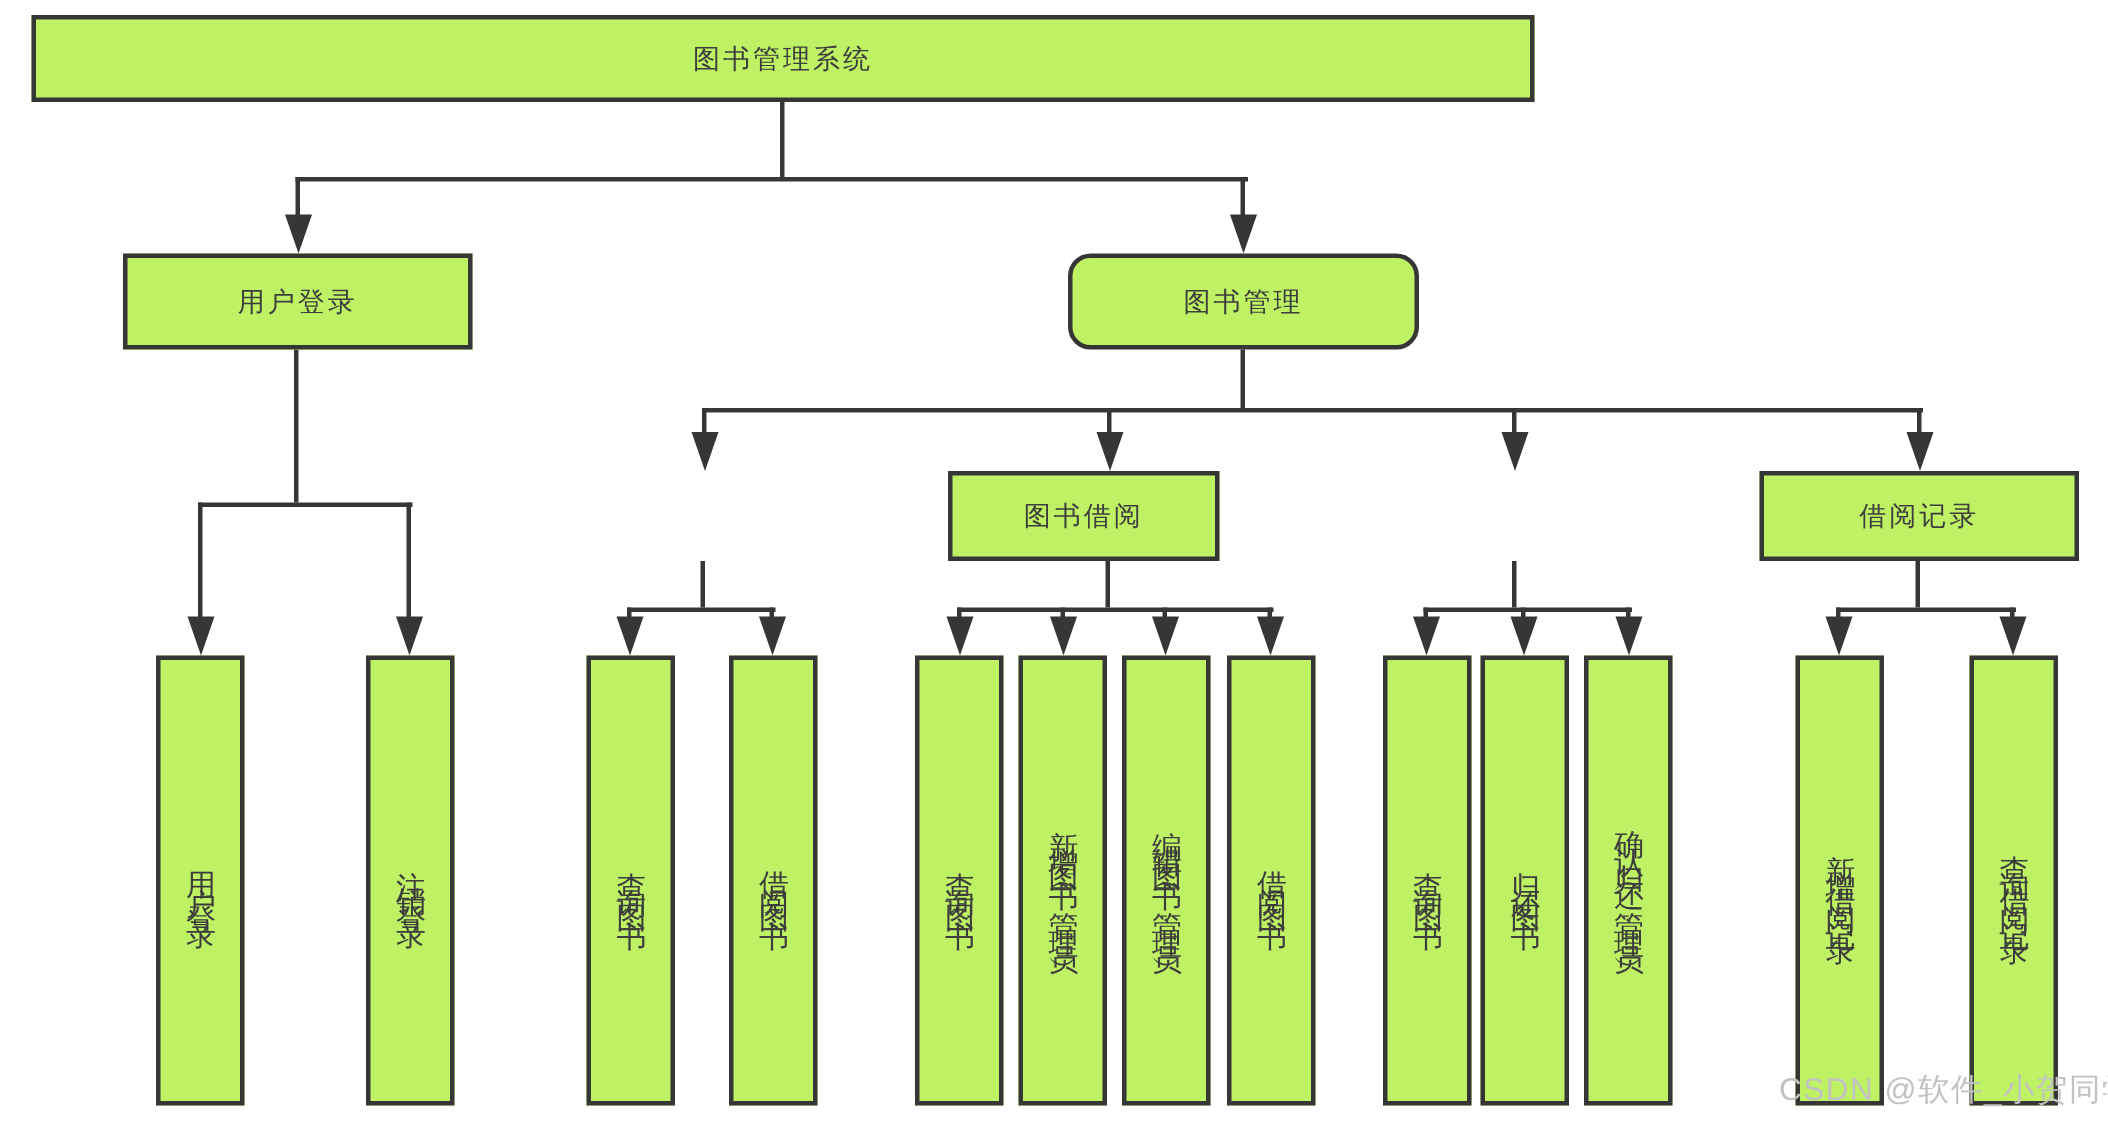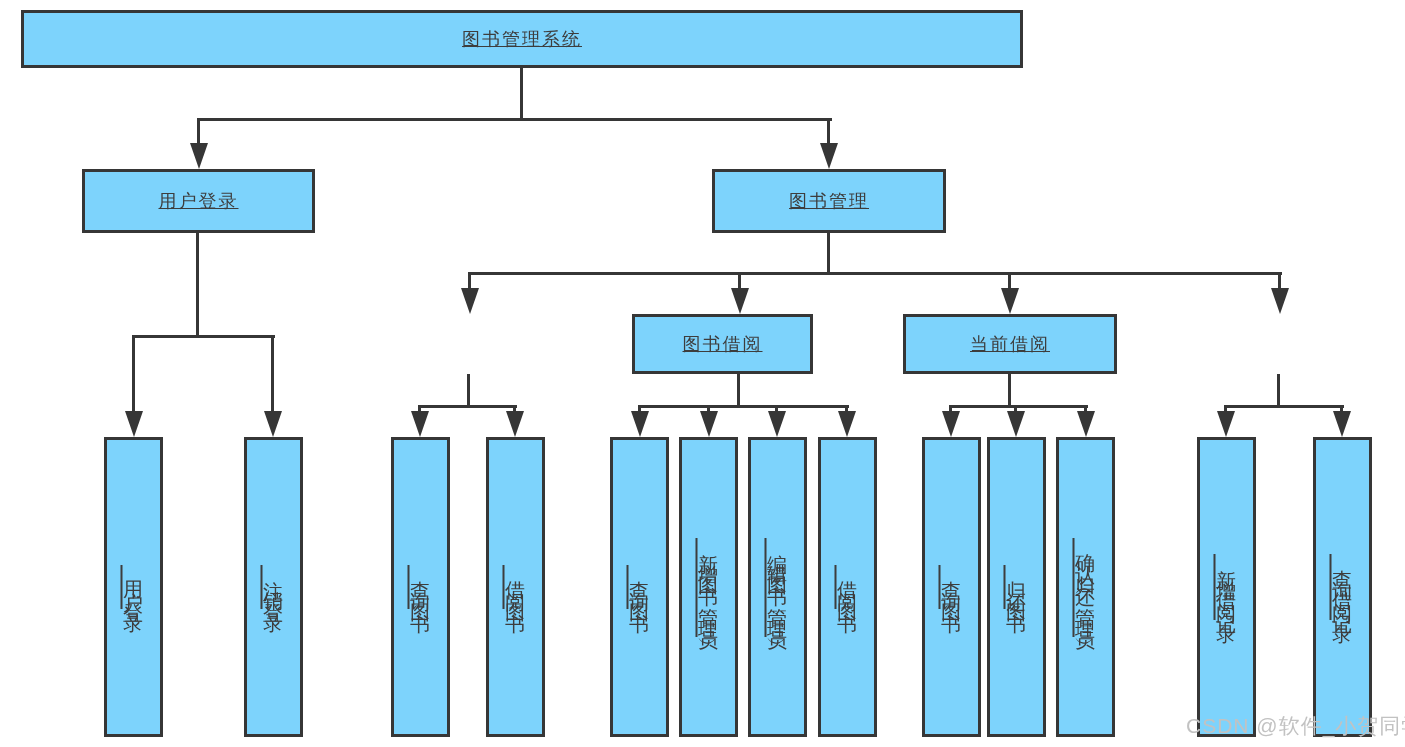--- a/index.html
+++ b/index.html
@@ -1,23 +1,23 @@
 <!DOCTYPE html>
 <html><head>
 <meta charset="utf-8">
 <style>
   html,body { margin:0; padding:0; background:#ffffff; }
   .stage {
     position:relative; width:1405px; height:747px; background:#ffffff;
     font-family:"Liberation Sans", sans-serif; overflow:hidden;
   }
   .box {
-    position:absolute; box-sizing:border-box; background:#7dd3fc;
+    position:absolute; box-sizing:border-box; background:#bef264;
     border:3px solid #363636; display:flex; align-items:center; justify-content:center;
-    color:#3d3d3d; z-index:2;text-decoration:underline;
+    color:#3d3d3d; z-index:2;
   }
   .hnode { font-size:18px; letter-spacing:2px; font-weight:500; }
   .leaf { top:437px; width:59px; height:300px; }
   .vtext {
     writing-mode:vertical-rl; text-orientation:mixed;
     font-size:20px; letter-spacing:11px; line-height:1;
     color:#3d3d3d; font-weight:500;
   }
   .line { position:absolute; background:#363636; z-index:1; }
   .head {
@@ -35,29 +35,29 @@
 
 <div class="stage">
 
   <div class="box hnode" style="left:21px; top:10px; width:1002px; height:58px;">
     <span>图书管理系统</span>
   </div>
 
   <div class="box hnode" style="left:82px; top:169px; width:233px; height:64px;">
     <span>用户登录</span>
   </div>
-  <div class="box hnode" style="left:712px; top:169px; width:234px; height:64px;">
+  <div class="box hnode" style="left:712px; top:169px; width:234px; height:64px;border-radius:15px;">
     <span>图书管理</span>
   </div>
 
   <div class="box hnode" style="left:632px; top:314px; width:181px; height:60px;">
     <span>图书借阅</span>
   </div>
-  <div class="box hnode" style="left:903px; top:314px; width:214px; height:60px;">
-    <span>当前借阅</span>
+  <div class="box hnode" style="left:1173px; top:314px; width:213px; height:60px;">
+    <span>借阅记录</span>
   </div>
 
   <div class="box leaf" style="left:104px;">
     <span class="vtext">用户登录</span>
   </div>
   <div class="box leaf" style="left:244px;">
     <span class="vtext">注销登录</span>
   </div>
 
   <div class="box leaf" style="left:391px;">

